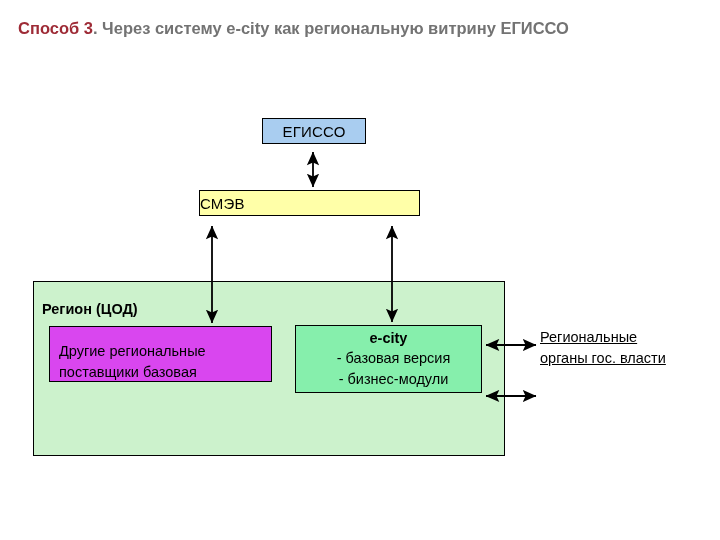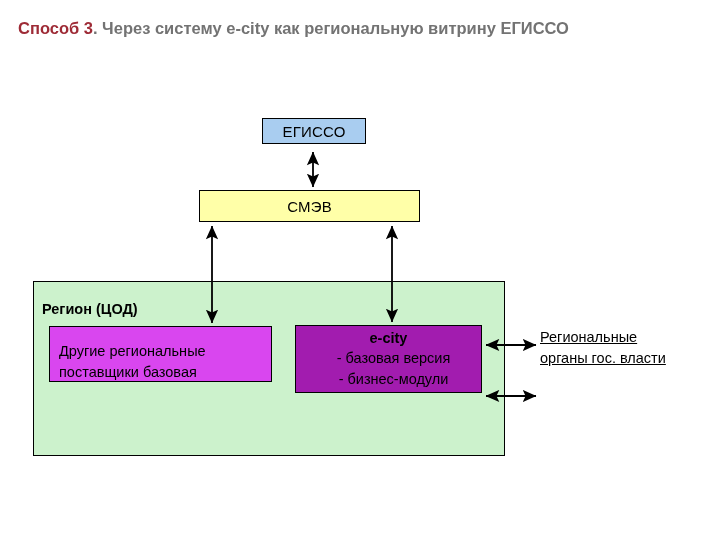--- a/index.html
+++ b/index.html
@@ -58,23 +58,23 @@
   #box-egisso .label {
     font-size: 15px;
     font-weight: normal;
     letter-spacing: 0.2px;
   }
 
   #box-smev {
     left: 199px;
     top: 190px;
     width: 221px;
-    height: 32px;
+    height: 26px;
     background: #ffffa8;
-    align-items: center;
+    align-items: flex-start;
   }
   #box-smev .label {
     font-size: 15px;
     letter-spacing: 0.2px;
   }
 
   
   #region-container {
     position: absolute;
     left: 33px;
@@ -109,21 +109,21 @@
     line-height: 21px;
     text-align: left;
     white-space: nowrap;
   }
 
   #box-ecity {
     left: 295px;
     top: 325px;
     width: 187px;
     height: 68px;
-    background: #a21caf;
+    background: #86efac;
     padding: 3px 0 3px 0;
     justify-content: center;
   }
   #box-ecity .heading {
     font-size: 14.5px;
     font-weight: bold;
     text-align: center;
     line-height: 20px;
     white-space: nowrap;
   }

